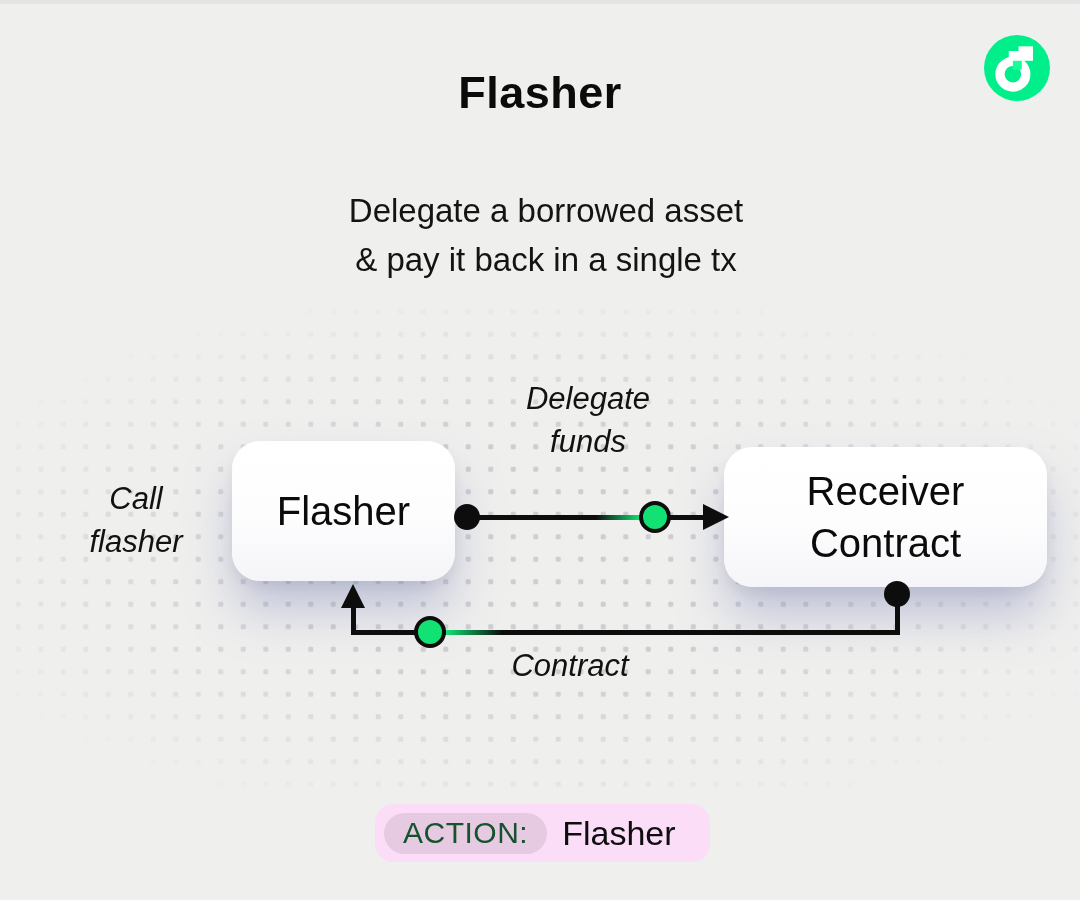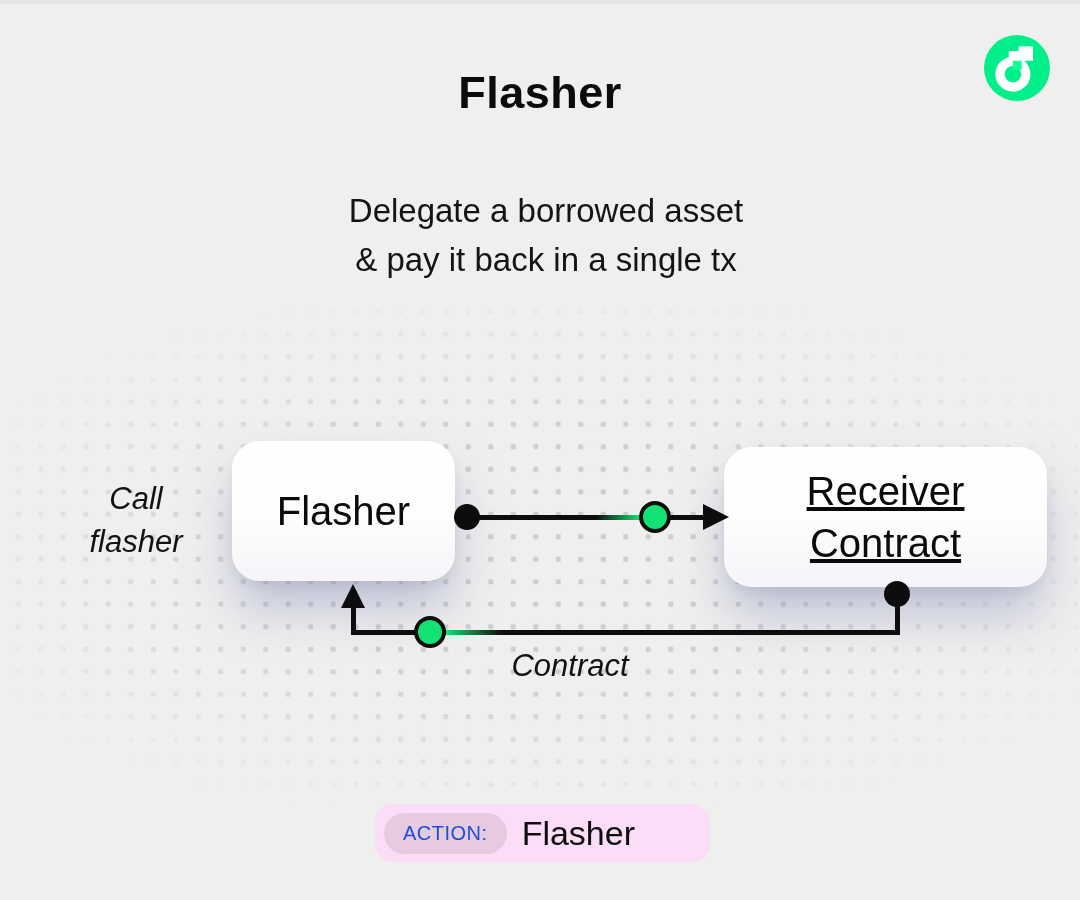--- a/index.html
+++ b/index.html
@@ -48,21 +48,21 @@
     background:linear-gradient(180deg,#ffffff 0%,#fdfdfe 55%,#f5f5f9 100%);
     border-radius:28px;
     display:flex;align-items:center;justify-content:center;
     text-align:center;
     font-size:40px;line-height:1.3;
     white-space:pre-line;
     box-shadow:0 6px 12px rgba(0,0,0,.05), 0 30px 48px -4px rgba(140,145,190,.5);
     color:#0b0b0b;
   }
   .node-flasher{left:232px;top:437px;width:223px;height:140px;}
-  .node-receiver{left:724px;top:443px;width:323px;height:140px;text-decoration:underline;}
+  .node-receiver{left:724px;top:443px;width:323px;height:140px;}
   
   .edge-label{
     position:absolute;
     font-style:italic;font-size:31px;line-height:1.38;
     text-align:center;white-space:pre-line;
     color:#121212;
   }
   .label-call{left:41px;top:474px;width:190px;font-style:italic;}
   .label-delegate{left:468px;top:374px;width:240px;}
   .label-repayment{left:440px;top:641px;width:260px;}
@@ -108,22 +108,22 @@
   .action-bar{
     position:absolute;left:375px;top:800px;width:335px;height:58px;
     border-radius:18px;
     background:var(--pill-pink,#FBDDF8);
     display:flex;align-items:center;
     padding-left:9px;box-sizing:border-box;
   }
   .action-badge{
     height:41px;padding:0 19px;border-radius:21px;
     background:var(--badge-bg,#E6CAE1);
-    color:#1d4ed8;
-    font-size:20px;letter-spacing:.5px;
+    color:#14532d;
+    font-size:30px;letter-spacing:.5px;
     display:flex;align-items:center;
   }
   .action-value{
     margin-left:15px;
     font-size:34px;color:#0e0e0e;
   }
 </style>
 </head>
 <body>
 
@@ -144,20 +144,22 @@
 
   <div class="dot-grid"></div>
 
   <div class="edge-label label-call">Call
 flasher</div>
 
   <div class="node node-flasher">Flasher</div>
   <div class="node node-receiver">Receiver
 Contract</div>
 
+  <div class="edge-label label-delegate">Delegate
+funds</div>
   <div class="edge-line line-delegate"></div>
   <div class="trail trail-right trail-delegate"></div>
   <div class="edge-dot dot-delegate"></div>
   <div class="edge-marker marker-delegate"></div>
   <div class="arrowhead arrowhead-right"></div>
 
   <div class="edge-line line-repay-down"></div>
   <div class="edge-line line-repay-horiz"></div>
   <div class="edge-line line-repay-up"></div>
   <div class="trail trail-left trail-repay"></div>

